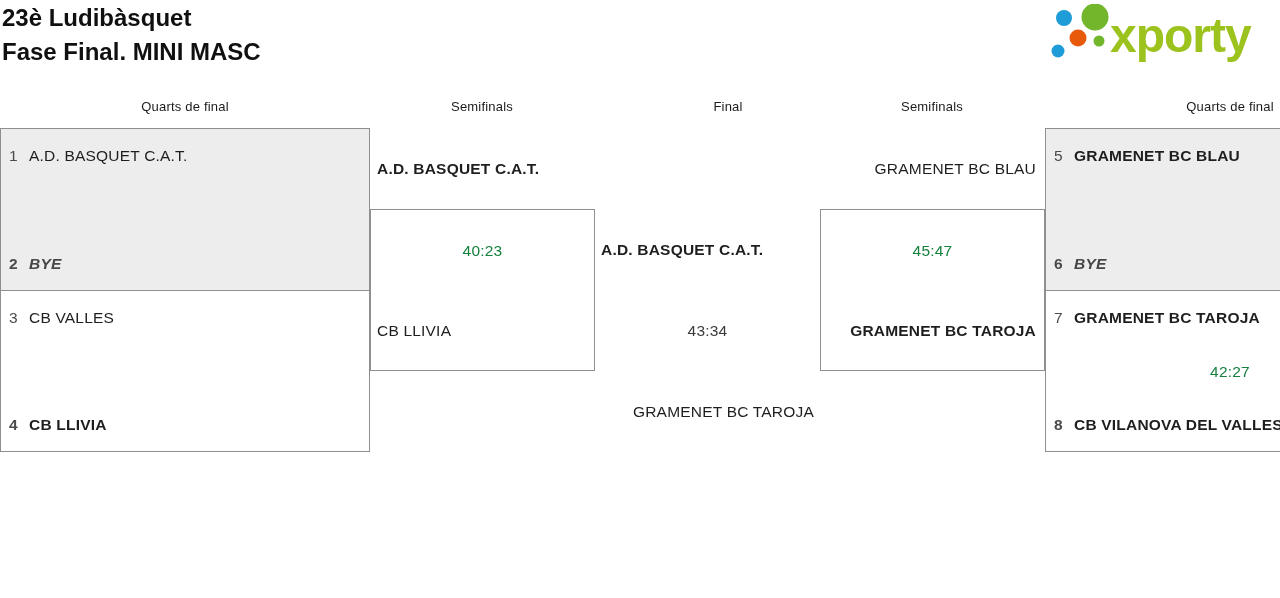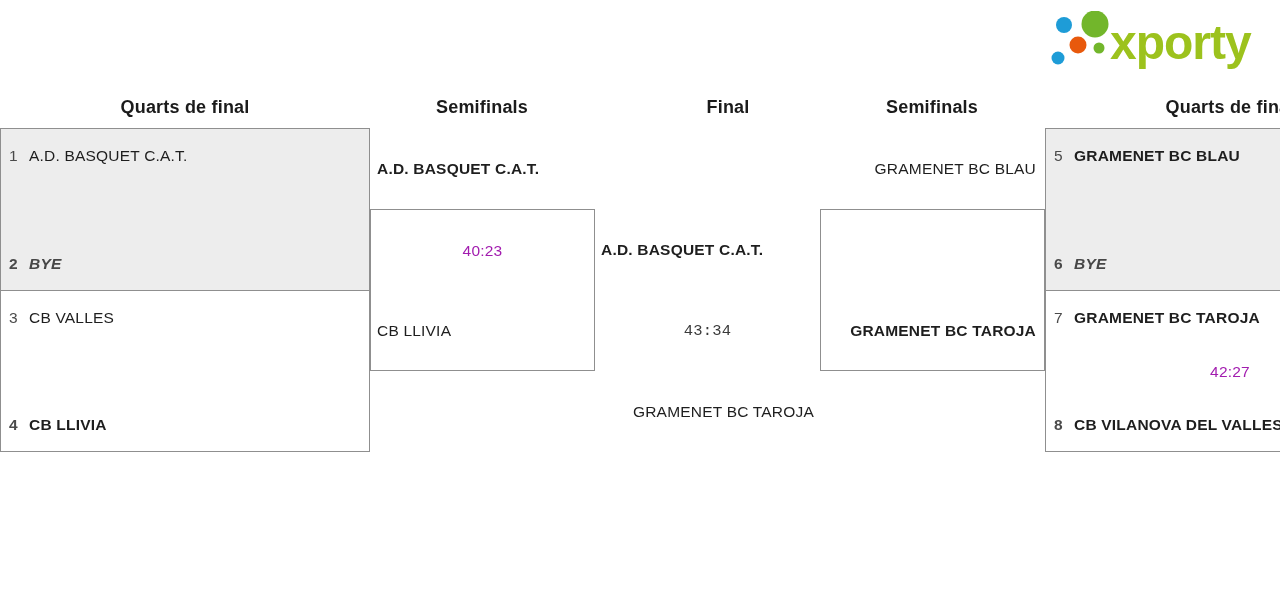--- a/index.html
+++ b/index.html
@@ -17,27 +17,27 @@
     font-size:15.5px;
     letter-spacing:.2px;
   }
 
   
   .title {
     position:absolute; left:2px; top:1px;
     font-size:24px; line-height:34px; font-weight:700;
     color:#101010; letter-spacing:0;
   }
-  .logo { position:absolute; left:1040px; top:11px; width:240px; height:62px; }
+  .logo { position:absolute; left:1040px; top:4px; width:240px; height:62px; }
 
   
   .round-header {
     position:absolute; top:98px;
     transform:translateX(-50%);
-    font-size:18px; font-weight:700; line-height:18px;
+    font-size:13px; font-weight:400; line-height:18px;
     color:#1b1b1b; white-space:nowrap;
   }
   .rh1 { left:185px; }
   .rh2 { left:482px; }
   .rh3 { left:728px; }
   .rh4 { left:932px; }
   .rh5 { left:1230px; }
 
   
   .box { position:absolute; border:1px solid #8f8f8f; background:#fff; }
@@ -51,44 +51,48 @@
   .trow { position:absolute; left:8px; right:6px; display:flex; line-height:18px; }
   .trow.a { top:18px; }
   .trow.b { bottom:17px; }
   .seed { flex:0 0 20px; width:20px; color:#4a4a4a; }
   .tname { color:#1e1e1e; white-space:nowrap; }
   .bye-name { color:#474747;font-style:italic; }
   .b { font-weight:700; }
 
   .score {
     position:absolute; left:0; right:0; top:72px;
-    text-align:center; color:#a21caf; line-height:18px;
+    text-align:center; color:#15803d; line-height:18px;
   }
 
   
   .sf { width:225px; height:162px; top:209px; }
   .sf-l { left:370px; }
   .sf-r { left:820px; }
   .sf .score { top:32px; }
   .sf .team-top { position:absolute; top:-50px; line-height:18px; white-space:nowrap; }
   .sf .team-bot { position:absolute; top:112px; line-height:18px; white-space:nowrap; }
   .sf-l .team-top, .sf-l .team-bot { left:6px; }
   .sf-r .team-top, .sf-r .team-bot { right:8px; text-align:right; }
 
   
   .final-area { position:absolute; left:595px; top:209px; width:225px; height:250px; }
   .fin-a { position:absolute; left:6px; top:32px; line-height:18px; white-space:nowrap; }
-  .fin-score { position:absolute; left:0; right:0; top:113px; text-align:center; color:#3a3a3a; line-height:18px;font-family:Liberation Mono, monospace; }
+  .fin-score { position:absolute; left:0; right:0; top:113px; text-align:center; color:#3a3a3a; line-height:18px; }
   .fin-b { position:absolute; right:6px; top:194px; line-height:18px; white-space:nowrap; }
 </style>
 </head>
 <body>
 
 <div class="stage">
 
+  <div class="title">
+    <div>23è Ludibàsquet</div>
+    <div>Fase Final. MINI MASC</div>
+  </div>
 
   <div class="logo">
     <svg width="240" height="62" viewBox="0 0 240 62">
       <circle cx="24" cy="14" r="8" fill="#1e9cd7"></circle>
       <circle cx="55" cy="13" r="13.5" fill="#72b62b"></circle>
       <circle cx="38" cy="34" r="8.5" fill="#e8590c"></circle>
       <circle cx="59" cy="37" r="5.5" fill="#72b62b"></circle>
       <circle cx="18" cy="47" r="6.5" fill="#1e9cd7"></circle>
       <text x="70" y="48" font-size="48" font-weight="700" letter-spacing="-1" font-family="Liberation Sans, DejaVu Sans, sans-serif" fill="#9cc21d">xporty</text>
     </svg>
@@ -130,20 +134,21 @@
   </div>
 
   <div class="final-area">
     <div class="fin-a b">A.D. BASQUET C.A.T.</div>
     <div class="fin-score">43:34</div>
     <div class="fin-b">GRAMENET BC TAROJA</div>
   </div>
 
   <div class="box sf sf-r">
     <div class="team-top">GRAMENET BC BLAU</div>
+    <div class="score">45:47</div>
     <div class="team-bot b">GRAMENET BC TAROJA</div>
   </div>
 
   <div class="box qf qf-r">
     <div class="cell bye-cell">
       <div class="trow a">
         <span class="seed">5</span>
         <span class="tname b">GRAMENET BC BLAU</span>
       </div>
       <div class="trow b">

